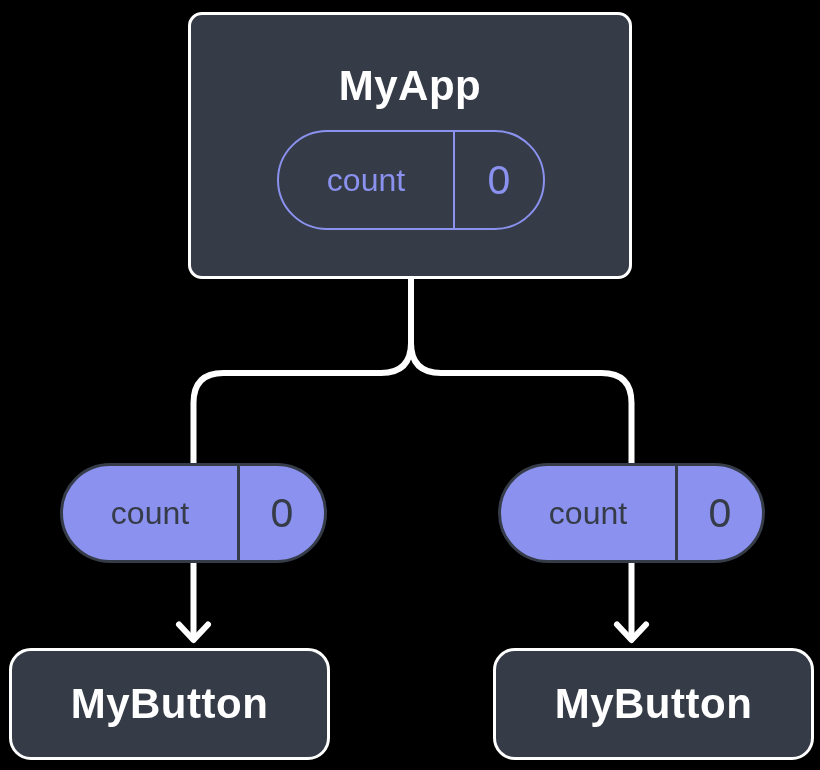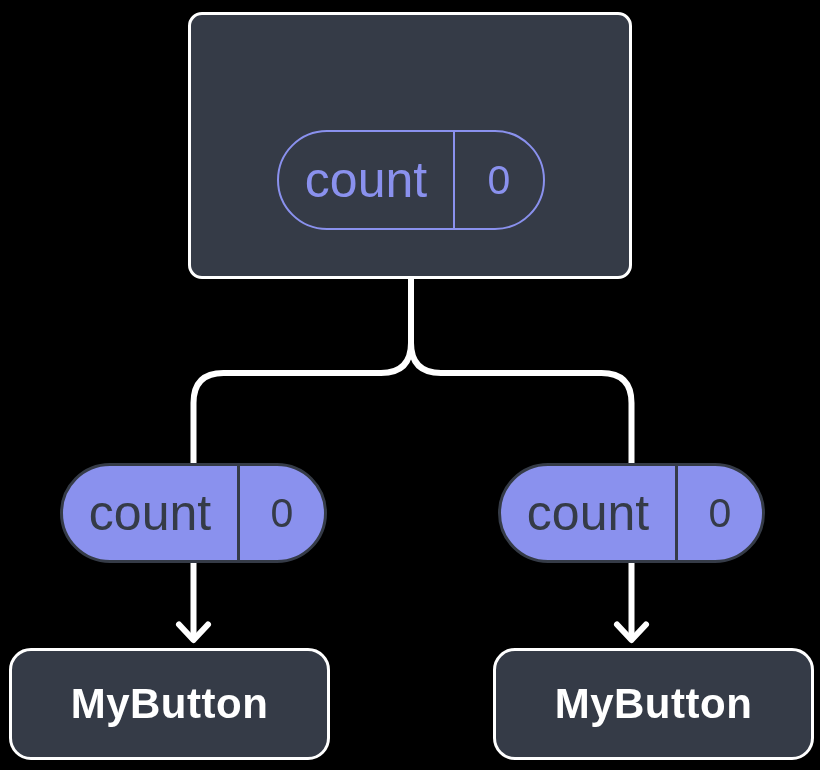--- a/index.html
+++ b/index.html
@@ -85,21 +85,21 @@
     color: #353B47;
   }
   .pill-filled-left  { left: 60px; }
   .pill-filled-right { left: 498px; }
   .pill-filled .pill-key { border-right: 3px solid #353B47; }
   .pill-key {
     width: 174px;
     display: flex;
     align-items: center;
     justify-content: center;
-    font-size: 50px;
+    font-size: 32px;
   }
   .pill-val {
     flex: 1;
     display: flex;
     align-items: center;
     justify-content: center;
     font-size: 41px;
   }
 </style>
 </head>
@@ -112,20 +112,21 @@
       <path d="M 411 279 L 411 343 Q 411 373 381 373 L 223.5 373 Q 193.5 373 193.5 403 L 193.5 464"></path>
       <path d="M 411 279 L 411 343 Q 411 373 441 373 L 601.5 373 Q 631.5 373 631.5 403 L 631.5 464"></path>
       <path d="M 193.5 562 L 193.5 636"></path>
       <path d="M 179 624.5 L 193.5 640 L 208 624.5"></path>
       <path d="M 631.5 562 L 631.5 636"></path>
       <path d="M 617 624.5 L 631.5 640 L 646 624.5"></path>
     </g>
   </svg>
 
   <div class="node node-root">
+    <div class="node-title root-title">MyApp</div>
     <div class="pill pill-outline">
       <div class="pill-key">count</div>
       <div class="pill-val">0</div>
     </div>
   </div>
 
   <div class="pill pill-filled pill-filled-left">
     <div class="pill-key">count</div>
     <div class="pill-val">0</div>
   </div>

